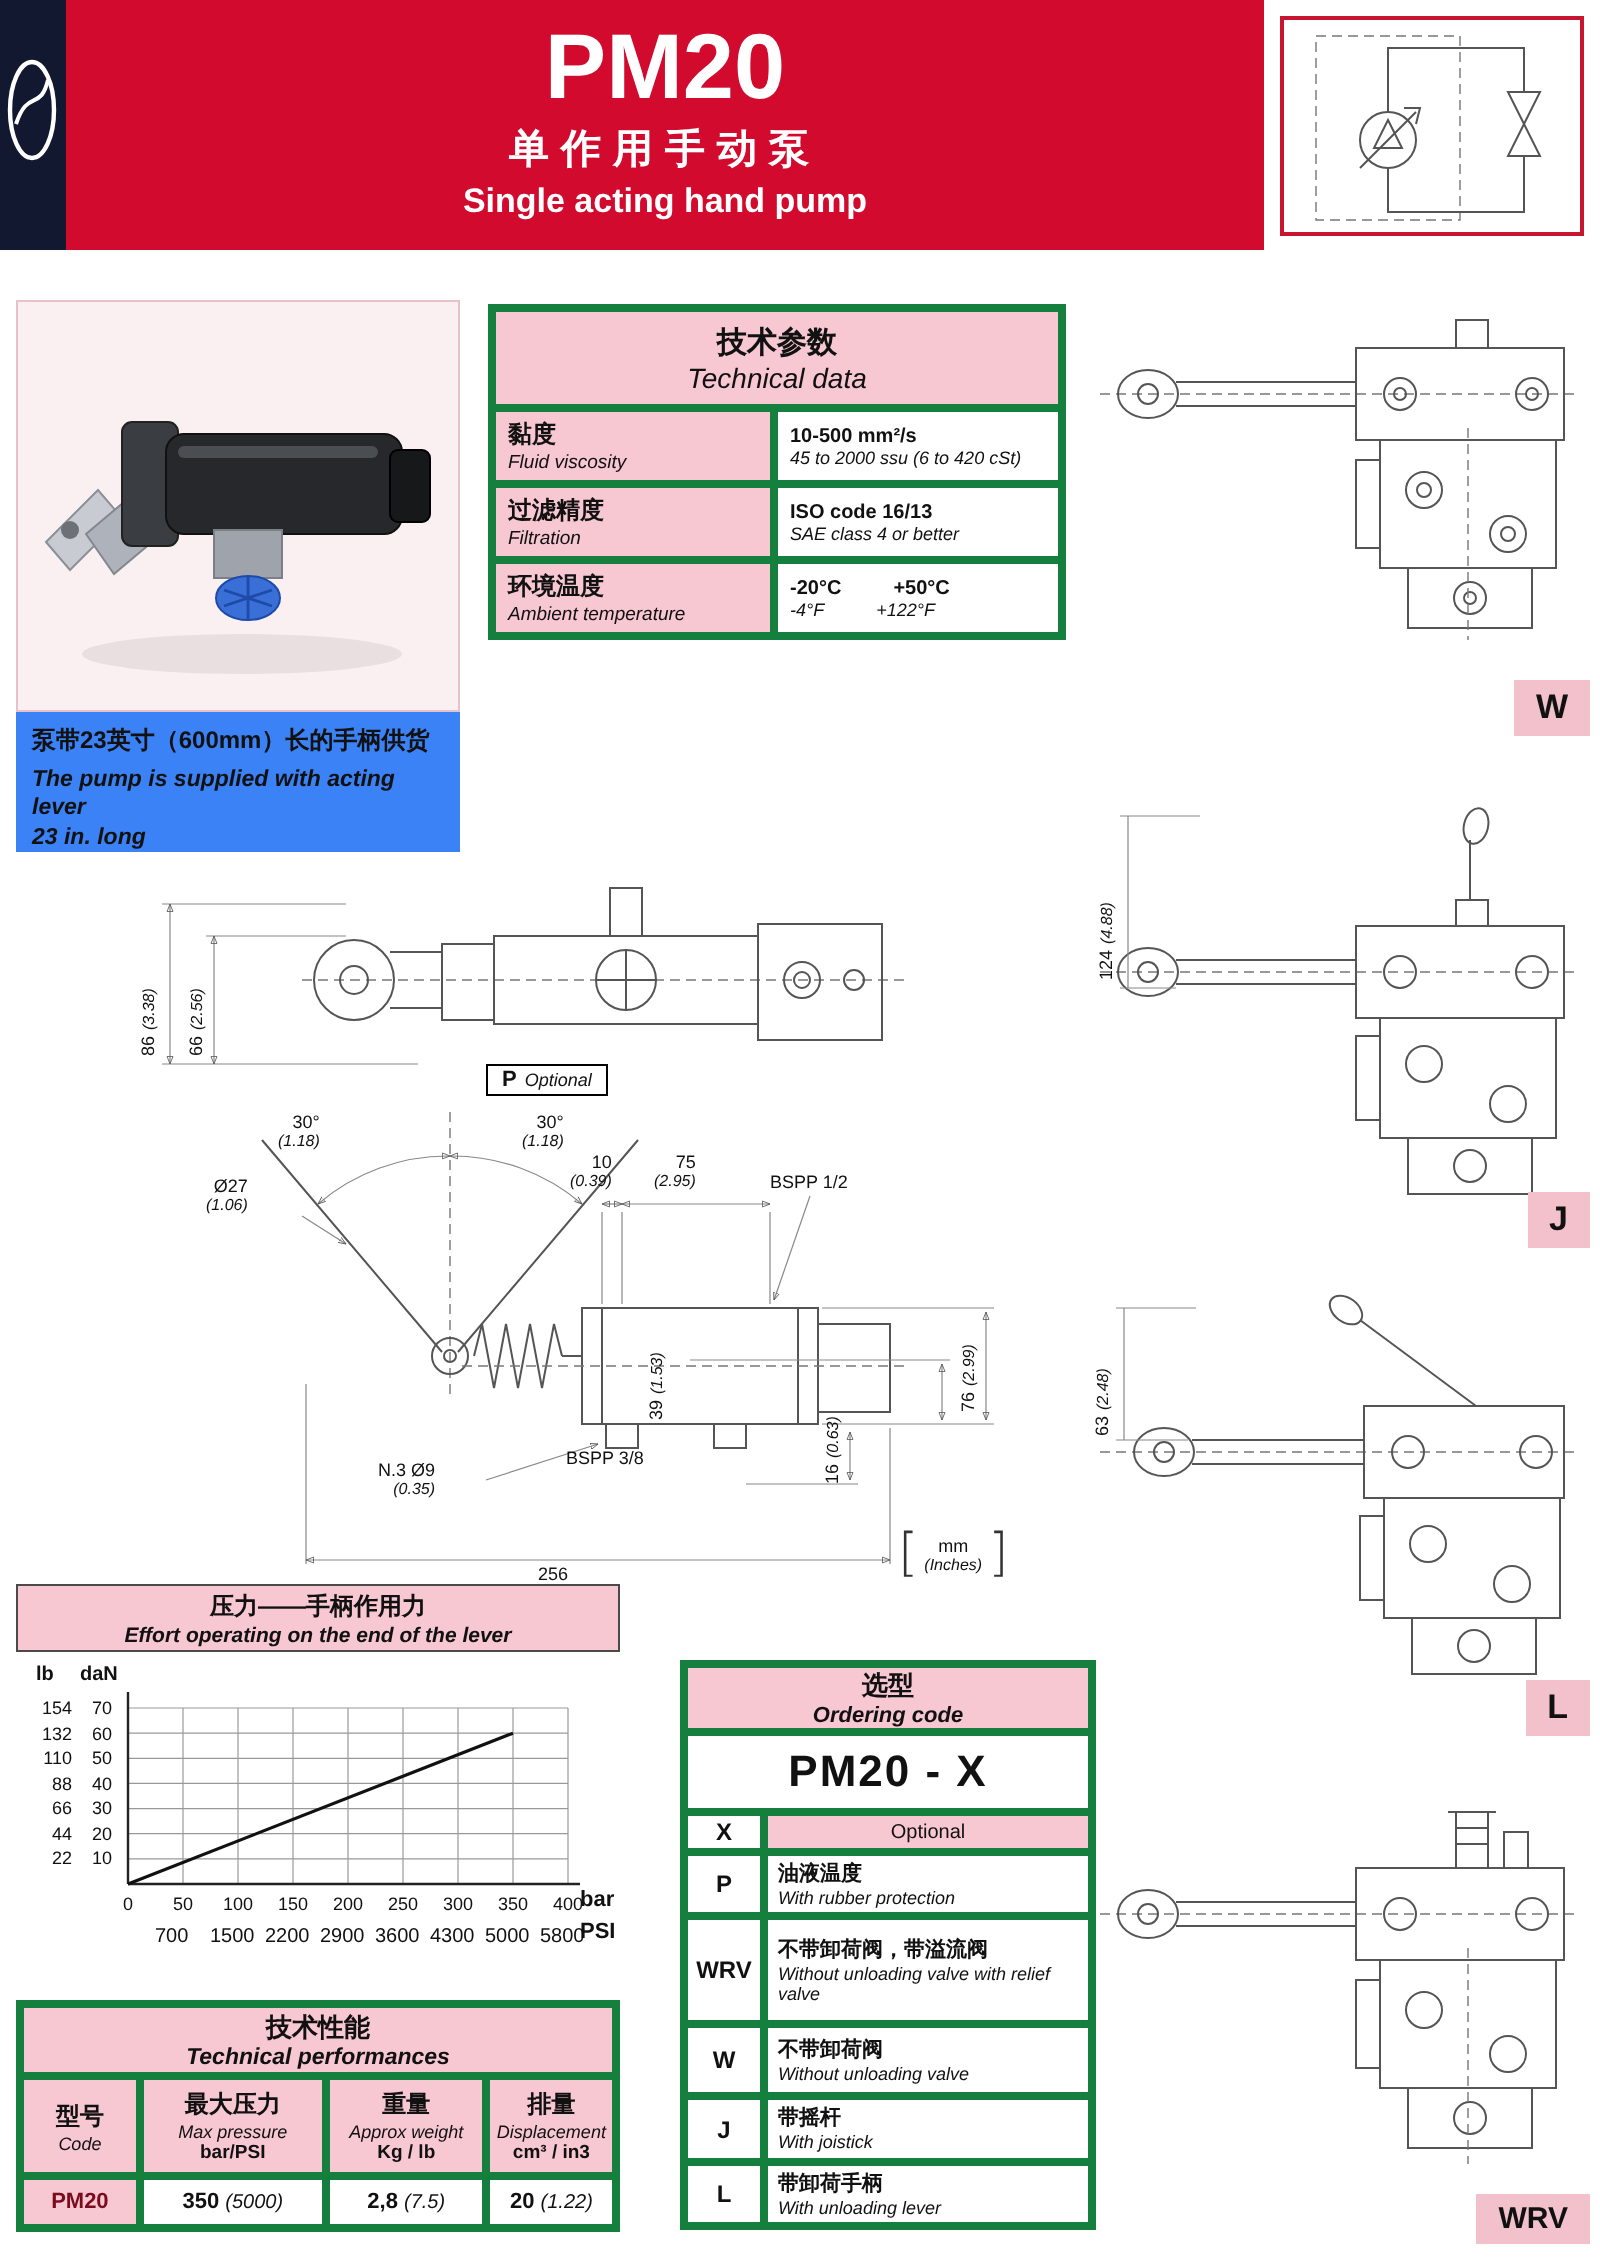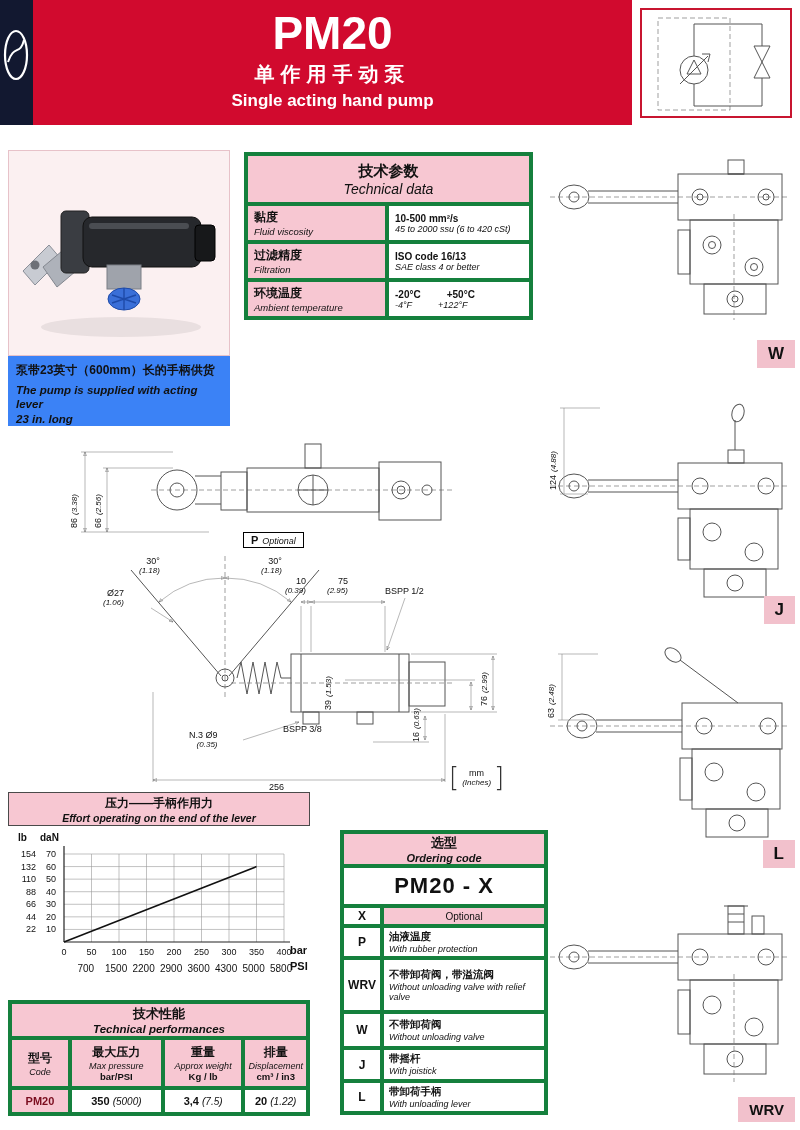--- a/index.html
+++ b/index.html
@@ -489,19 +489,19 @@
       </td>
       <td class="ch pink" style="width:52px">
         <div class="cn">排量</div>
         <div class="en">Displacement</div>
         <div class="un">cm³ / in3</div>
       </td>
     </tr>
     <tr class="dr">
       <td class="pink code">PM20</td>
       <td><span class="bold">350</span> <span class="alt">(5000)</span></td>
-      <td><span class="bold">3,4</span> <span class="alt">(7.5)</span></td>
+      <td><span class="bold">2,8</span> <span class="alt">(7.5)</span></td>
       <td><span class="bold">20</span> <span class="alt">(1.22)</span></td>
     </tr>
   </tbody>
     </table>
 
 </div>
 
 </body></html>

